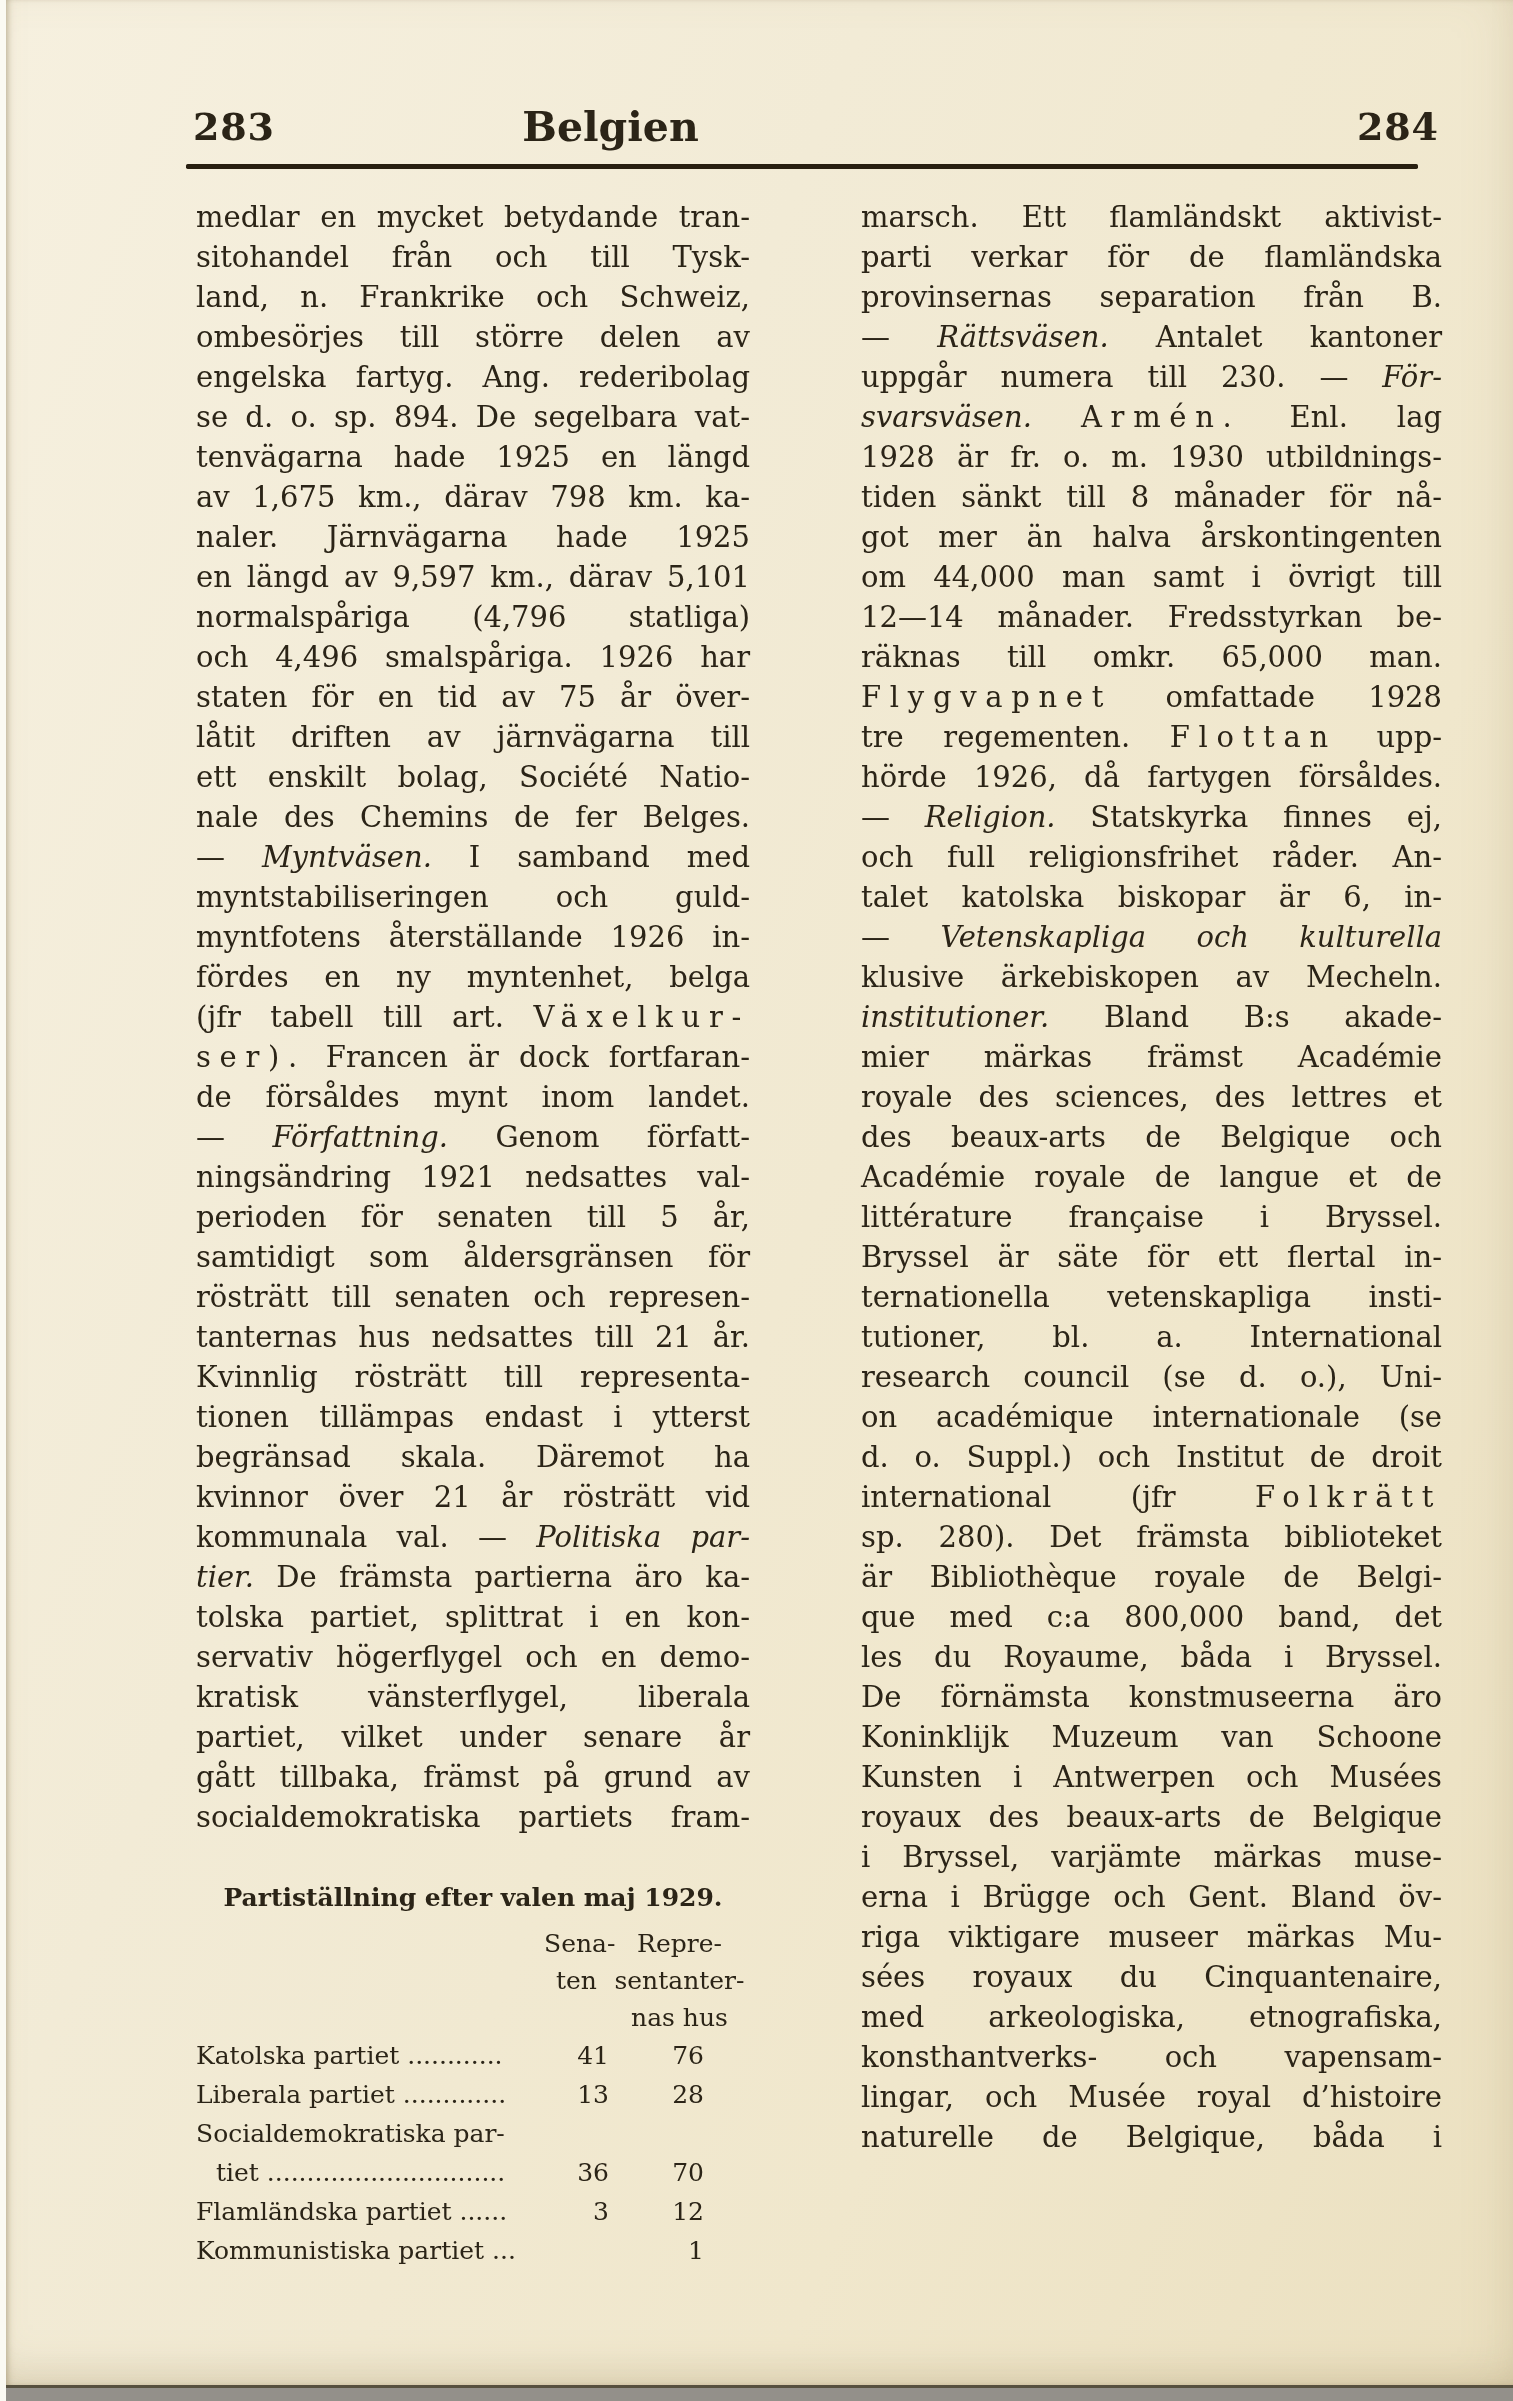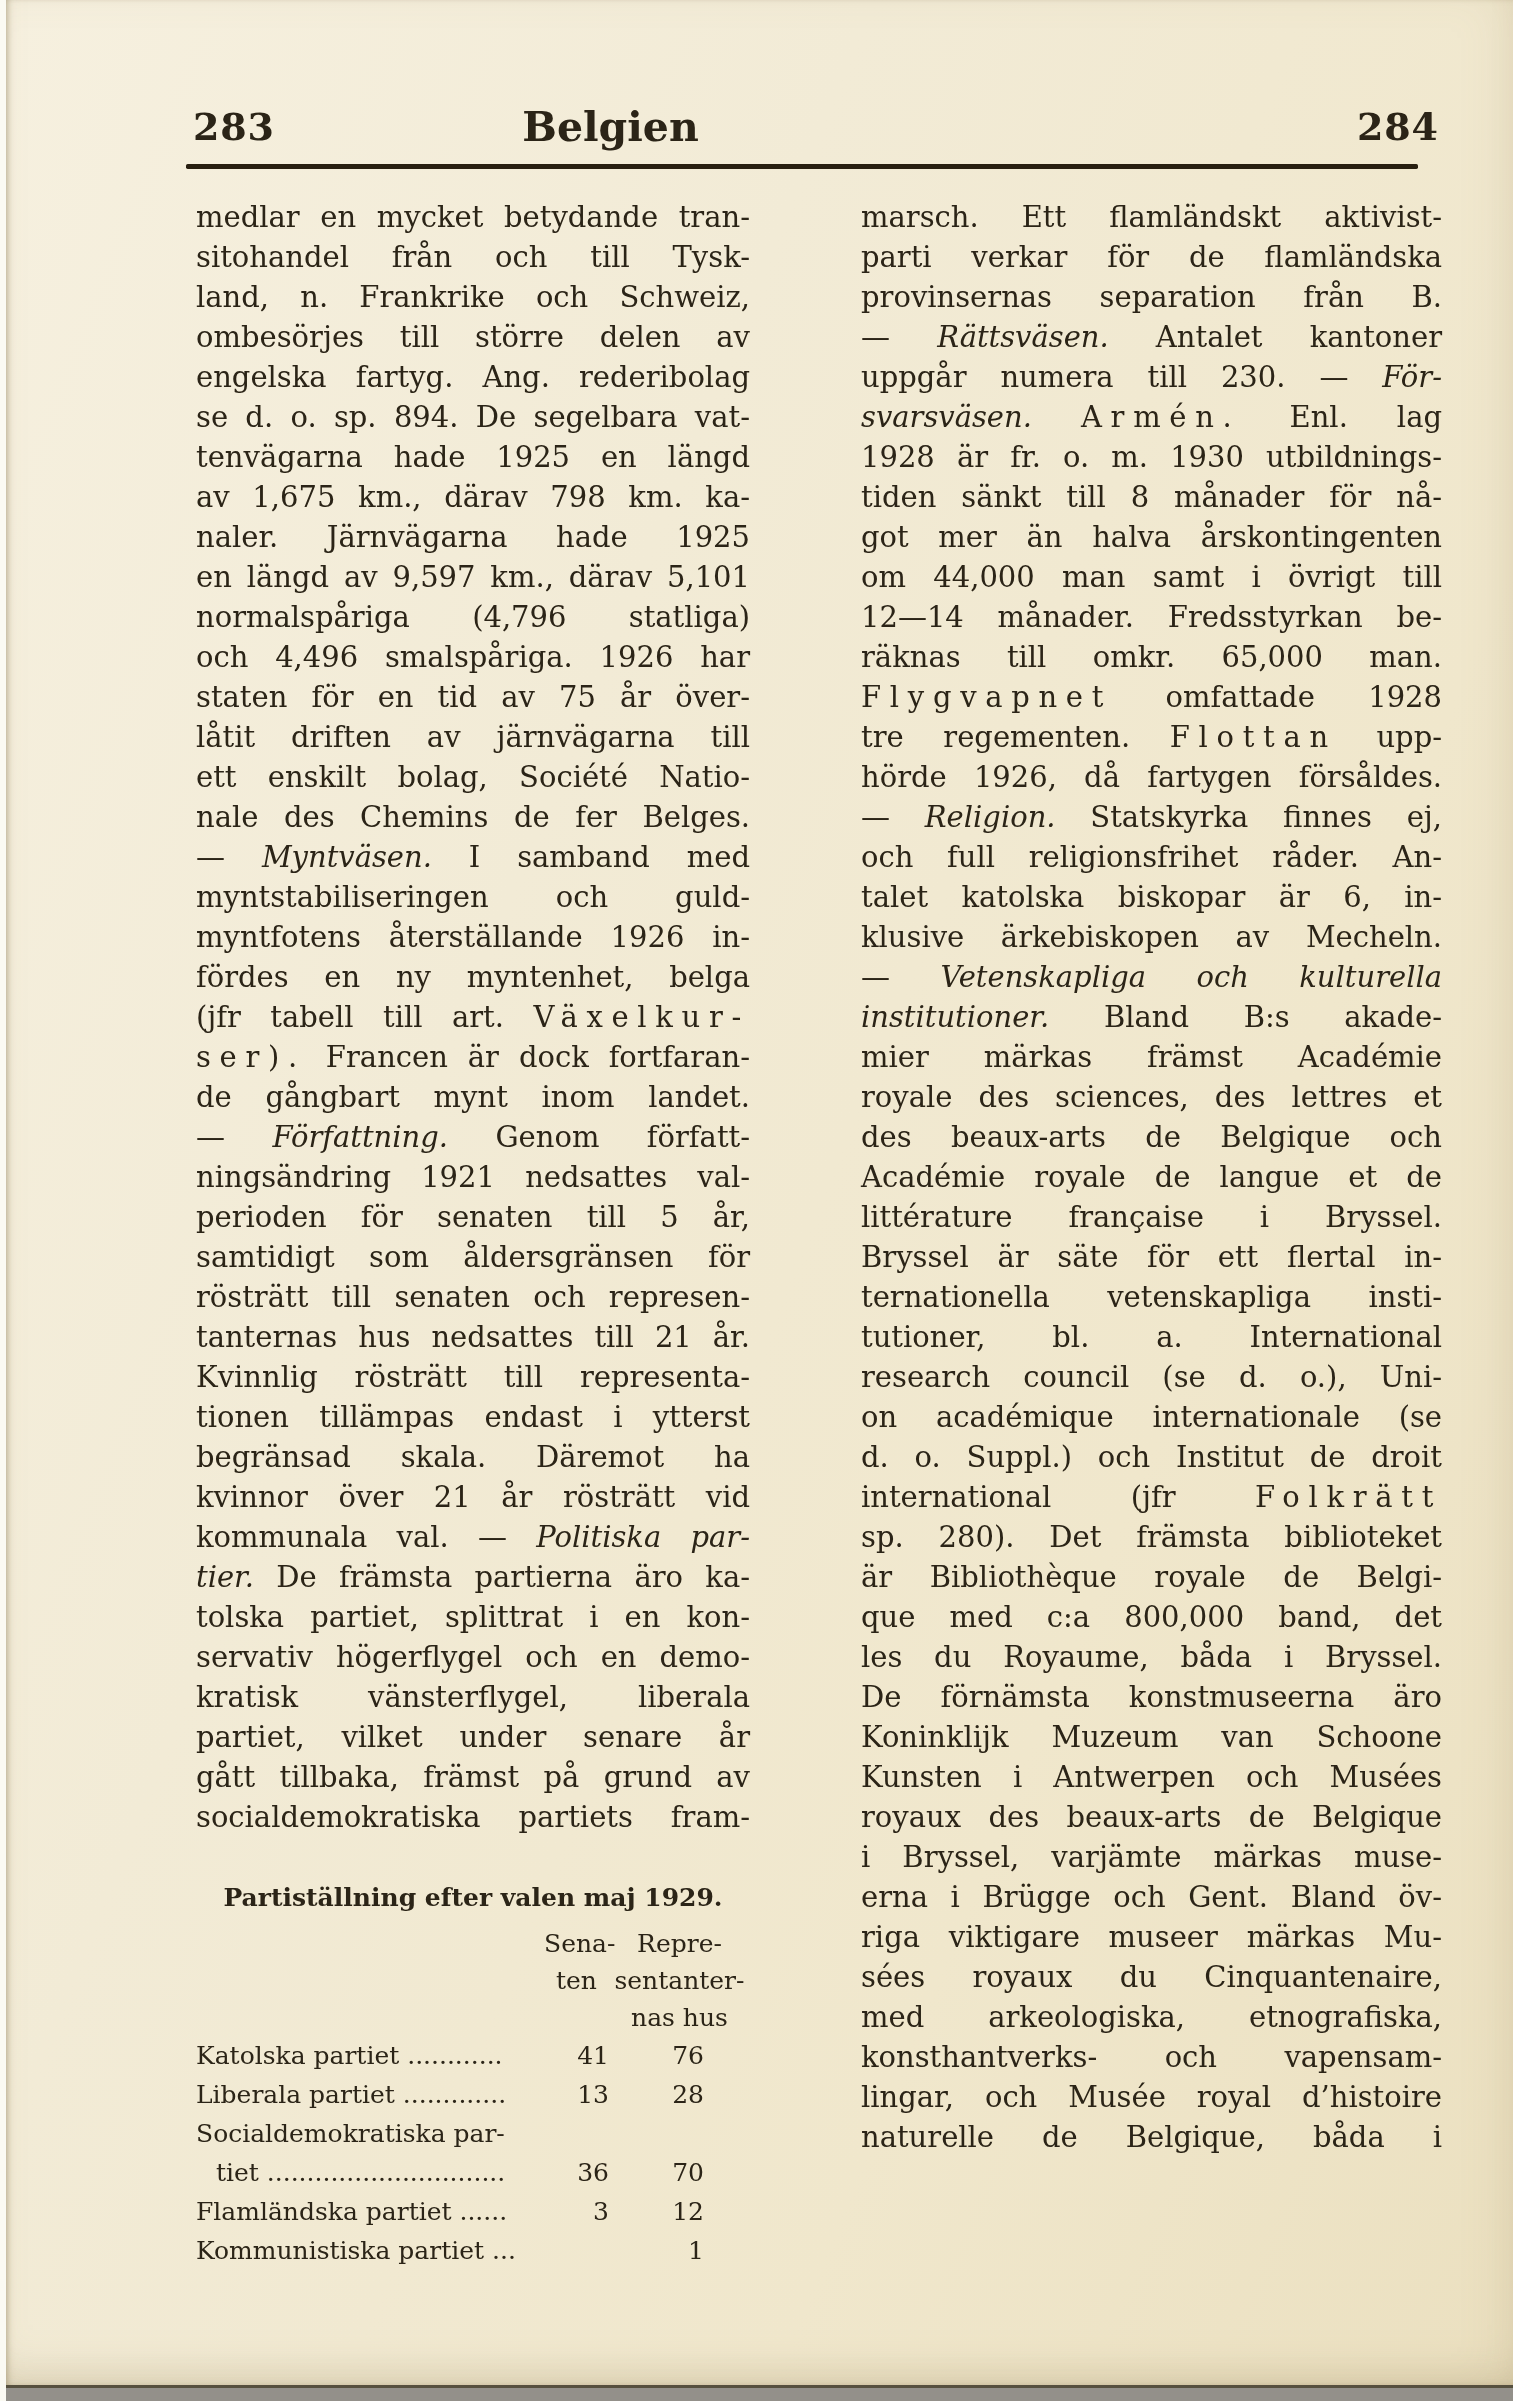--- a/index.html
+++ b/index.html
@@ -92,21 +92,21 @@
       <div class="tline"><span class="">staten för en tid av 75 år över-</span></div>
       <div class="tline"><span class="">låtit driften av järnvägarna till</span></div>
       <div class="tline"><span class="">ett enskilt bolag, Société Natio-</span></div>
       <div class="tline"><span class="">nale des Chemins de fer Belges.</span></div>
       <div class="tline"><span class="">— </span><span class="it">Myntväsen.</span><span class=""> I samband med</span></div>
       <div class="tline"><span class="">myntstabiliseringen och guld-</span></div>
       <div class="tline"><span class="">myntfotens återställande 1926 in-</span></div>
       <div class="tline"><span class="">fördes en ny myntenhet, belga</span></div>
       <div class="tline"><span class="">(jfr tabell till art. </span><span class="sp">Växelkur-</span></div>
       <div class="tline"><span class="sp">ser).</span><span class=""> Francen är dock fortfaran-</span></div>
-      <div class="tline"><span class="">de gångbart mynt inom landet.</span></div>
+      <div class="tline"><span class="">de försåldes mynt inom landet.</span></div>
       <div class="tline"><span class="">— </span><span class="it">Författning.</span><span class=""> Genom författ-</span></div>
       <div class="tline"><span class="">ningsändring 1921 nedsattes val-</span></div>
       <div class="tline"><span class="">perioden för senaten till 5 år,</span></div>
       <div class="tline"><span class="">samtidigt som åldersgränsen för</span></div>
       <div class="tline"><span class="">rösträtt till senaten och represen-</span></div>
       <div class="tline"><span class="">tanternas hus nedsattes till 21 år.</span></div>
       <div class="tline"><span class="">Kvinnlig rösträtt till representa-</span></div>
       <div class="tline"><span class="">tionen tillämpas endast i ytterst</span></div>
       <div class="tline"><span class="">begränsad skala. Däremot ha</span></div>
       <div class="tline"><span class="">kvinnor över 21 år rösträtt vid</span></div>
@@ -181,22 +181,22 @@
       <div class="tline"><span class="">got mer än halva årskontingenten</span></div>
       <div class="tline"><span class="">om 44,000 man samt i övrigt till</span></div>
       <div class="tline"><span class="">12—14 månader. Fredsstyrkan be-</span></div>
       <div class="tline"><span class="">räknas till omkr. 65,000 man.</span></div>
       <div class="tline"><span class="sp">Flygvapnet</span><span class=""> omfattade 1928</span></div>
       <div class="tline"><span class="">tre regementen. </span><span class="sp">Flottan</span><span class=""> upp-</span></div>
       <div class="tline"><span class="">hörde 1926, då fartygen försåldes.</span></div>
       <div class="tline"><span class="">— </span><span class="it">Religion.</span><span class=""> Statskyrka finnes ej,</span></div>
       <div class="tline"><span class="">och full religionsfrihet råder. An-</span></div>
       <div class="tline"><span class="">talet katolska biskopar är 6, in-</span></div>
+      <div class="tline"><span class="">— </span><span class="it">Vetenskapliga och kulturella</span></div>
       <div class="tline"><span class="">klusive ärkebiskopen av Mecheln.</span></div>
-      <div class="tline"><span class="">— </span><span class="it">Vetenskapliga och kulturella</span></div>
       <div class="tline"><span class="it">institutioner.</span><span class=""> Bland B:s akade-</span></div>
       <div class="tline"><span class="">mier märkas främst Académie</span></div>
       <div class="tline"><span class="">royale des sciences, des lettres et</span></div>
       <div class="tline"><span class="">des beaux-arts de Belgique och</span></div>
       <div class="tline"><span class="">Académie royale de langue et de</span></div>
       <div class="tline"><span class="">littérature française i Bryssel.</span></div>
       <div class="tline"><span class="">Bryssel är säte för ett flertal in-</span></div>
       <div class="tline"><span class="">ternationella vetenskapliga insti-</span></div>
       <div class="tline"><span class="">tutioner, bl. a. International</span></div>
       <div class="tline"><span class="">research council (se d. o.), Uni-</span></div>

